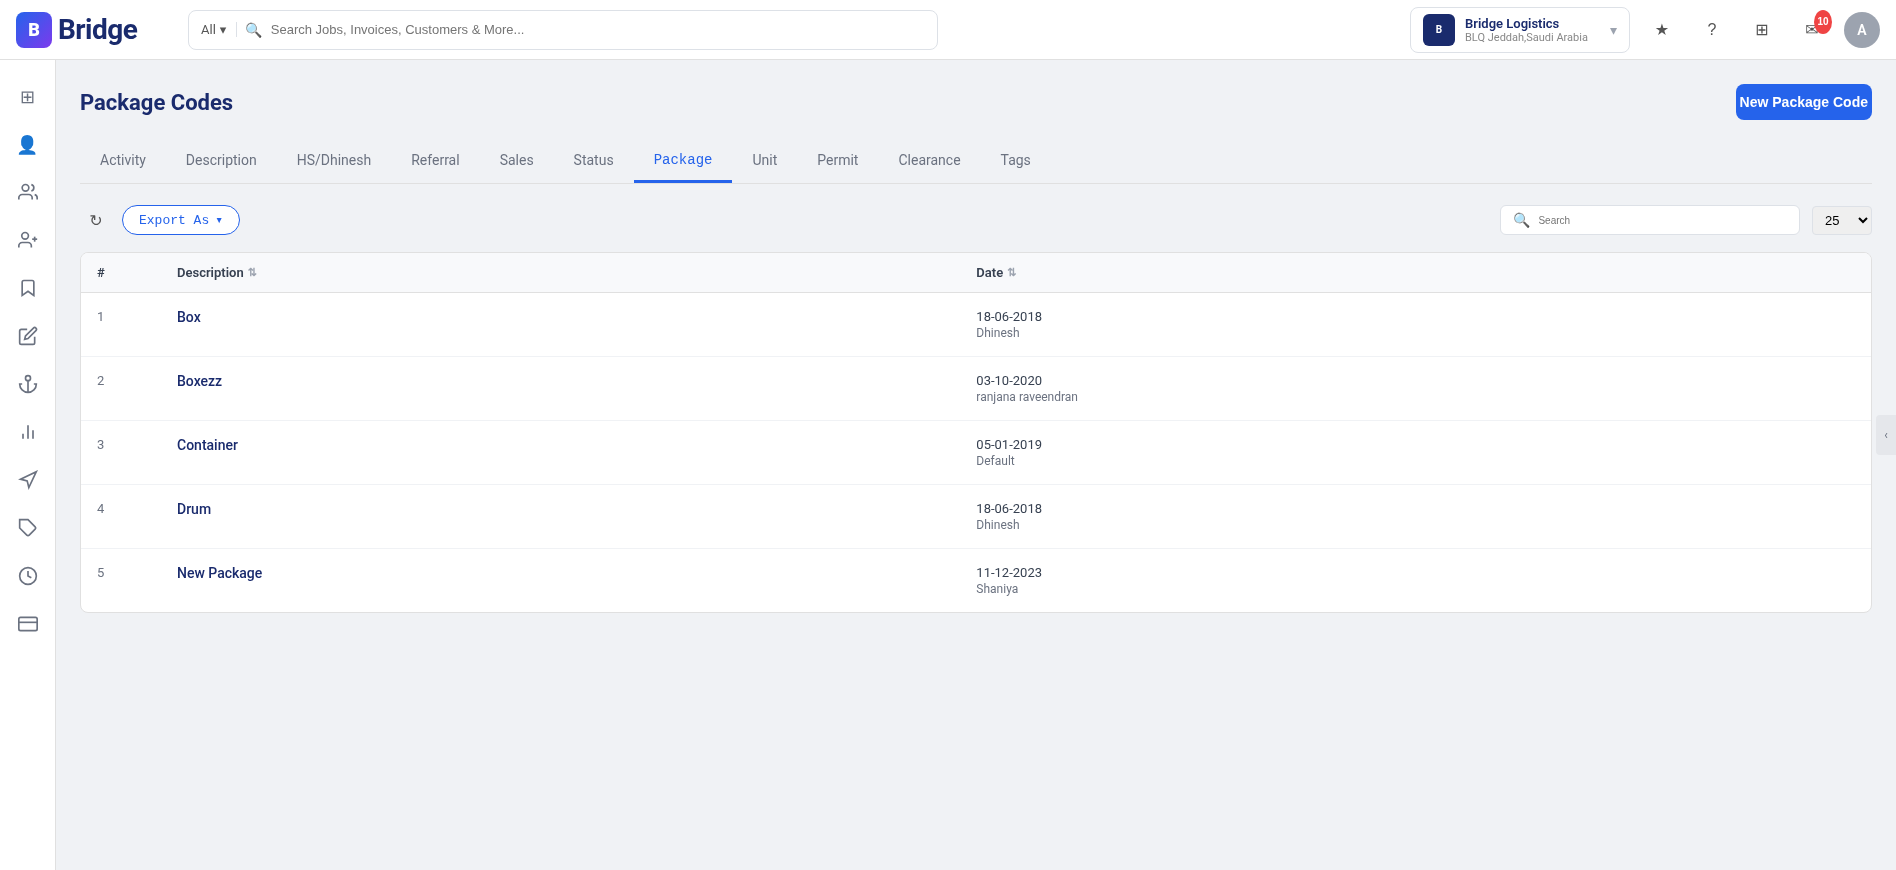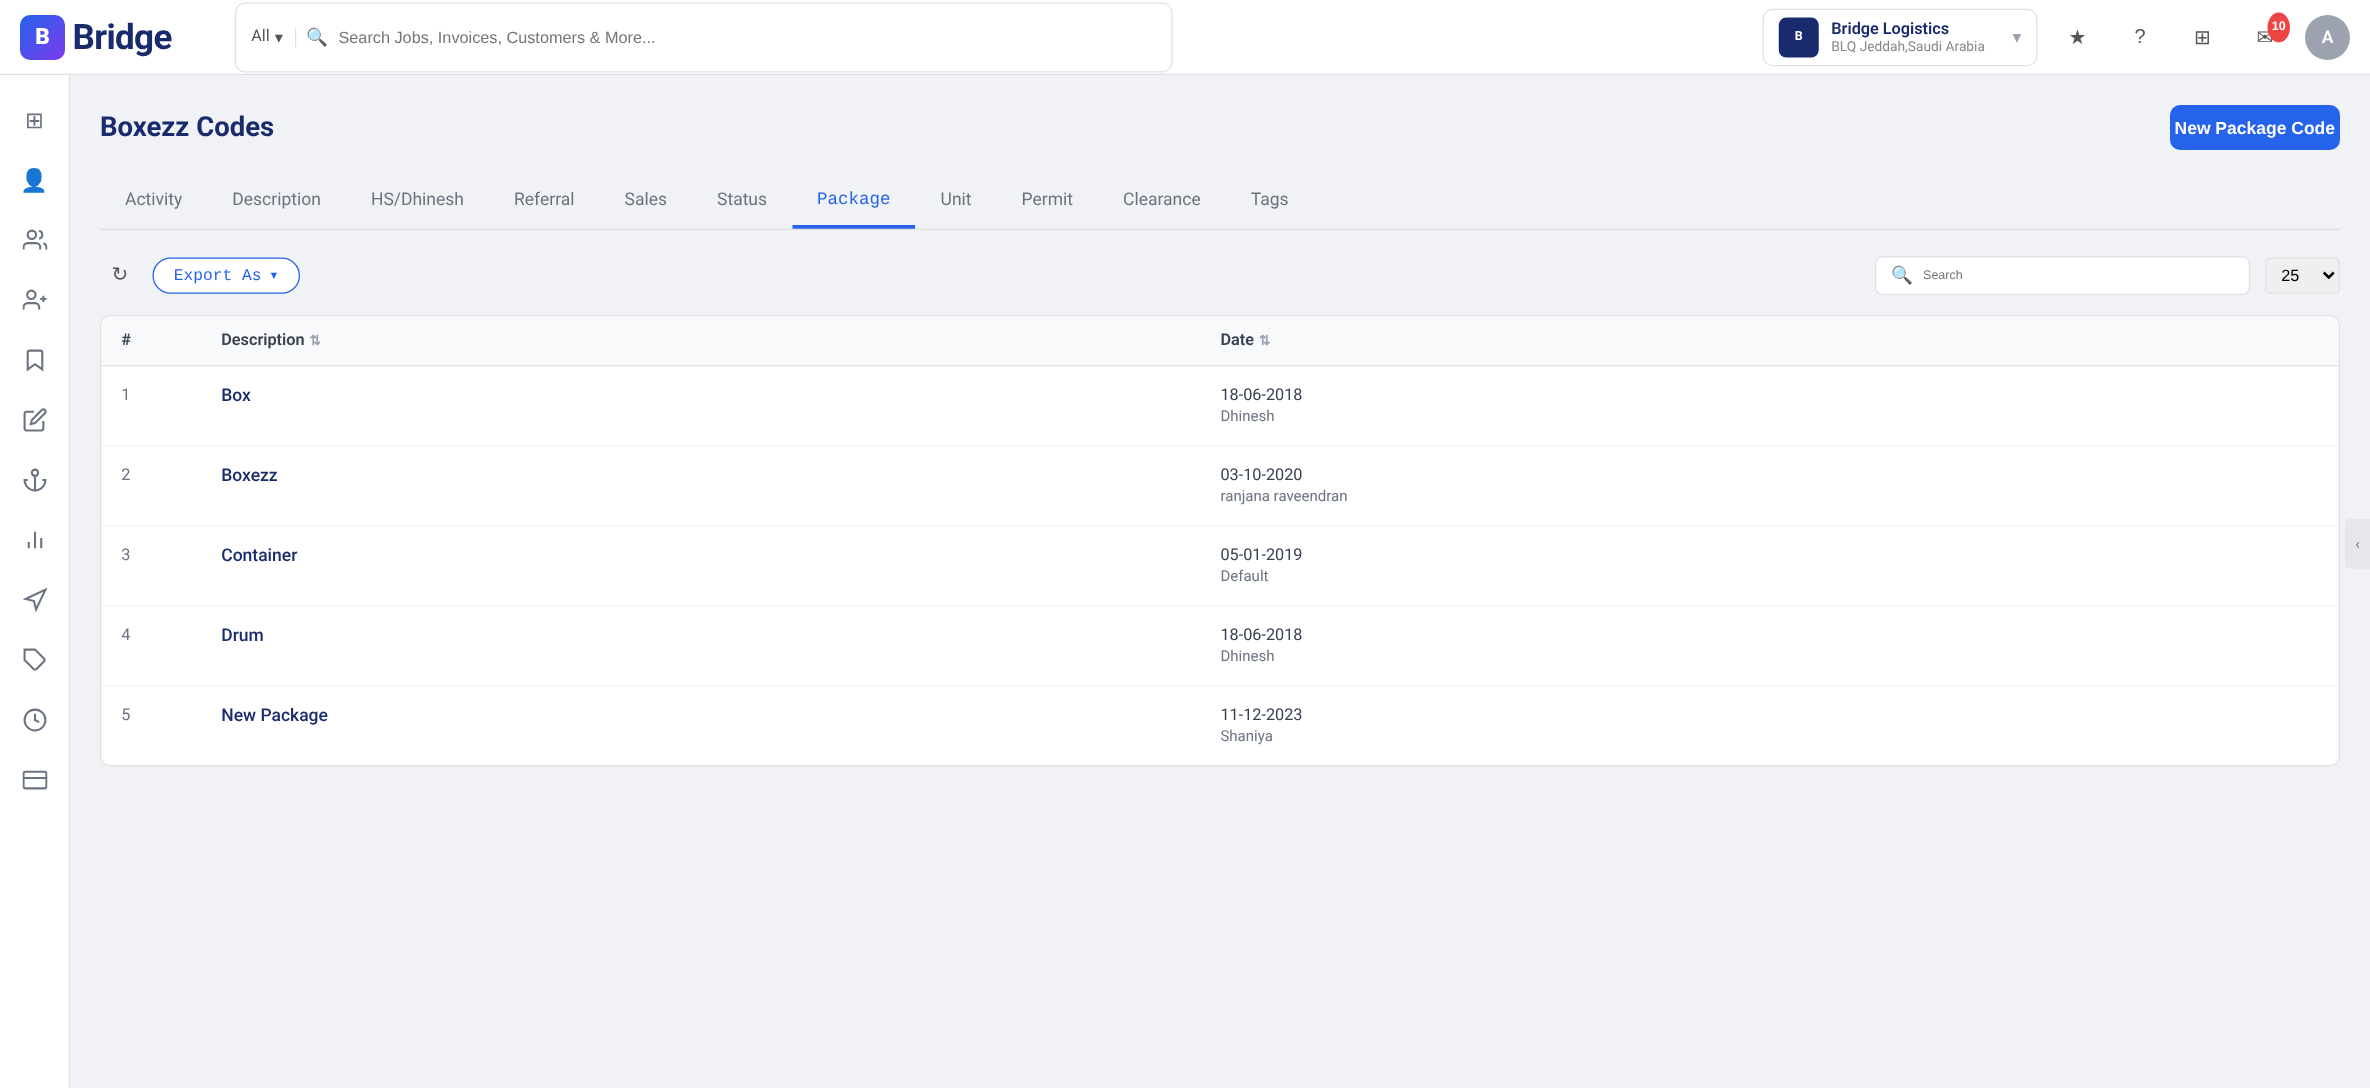--- a/index.html
+++ b/index.html
@@ -12,21 +12,21 @@
       gap: 12px; position: fixed; top: 0; left: 0; right: 0; z-index: 100;
     }
     .logo-area { display: flex; align-items: center; gap: 6px; min-width: 160px; }
     .logo-text { font-size: 28px; font-weight: 700; color: #1a2b6d; letter-spacing: -0.5px; }
     .logo-icon { width: 36px; height: 36px; background: linear-gradient(135deg, #2563eb, #7c3aed); border-radius: 8px; display: flex; align-items: center; justify-content: center; }
     .logo-icon span { color: #fff; font-weight: 900; font-size: 18px; }
 
     .search-bar {
       flex: 1; max-width: 750px; display: flex; align-items: center;
       border: 1.5px solid #dde1e7; border-radius: 8px; padding: 0 12px;
-      background: #fff; height: 56px; gap: 8px;
+      background: #fff; height: 40px; gap: 8px;
     }
     .search-dropdown { display: flex; align-items: center; gap: 4px; border-right: 1px solid #dde1e7; padding-right: 10px; color: #555; font-size: 13px; cursor: pointer; }
     .search-input { border: none; outline: none; flex: 1; color: #888; font-size: 13px; background: transparent; }
 
     .nav-right { margin-left: auto; display: flex; align-items: center; gap: 14px; }
     .company-selector {
       display: flex; align-items: center; gap: 10px; border: 1px solid #dde1e7;
       border-radius: 8px; padding: 6px 12px; background: #fff; cursor: pointer; min-width: 220px;
     }
     .company-logo { width: 32px; height: 32px; background: #1a2b6d; border-radius: 6px; display: flex; align-items: center; justify-content: center; }
@@ -213,21 +213,21 @@
     <svg width="20" height="20" viewBox="0 0 24 24" fill="none" stroke="currentColor" stroke-width="2">
         <rect x="1" y="4" width="22" height="16" rx="2" ry="2"></rect>
         <line x1="1" y1="10" x2="23" y2="10"></line>
       </svg>
   </div>
 </aside>
 
 <main class="main-content">
 
   <div class="page-header">
-    <h1 class="page-title">Boxezz Codes</h1>
+    <h1 class="page-title">Package Codes</h1>
     <button class="btn-primary">New Package Code</button>
   </div>
 
   <div class="tabs" id="tabs-container">
       <div class="tab">Activity</div>
       <div class="tab">Description</div>
       <div class="tab">HS/Dhinesh</div>
       <div class="tab">Referral</div>
       <div class="tab">Sales</div>
       <div class="tab">Status</div>

